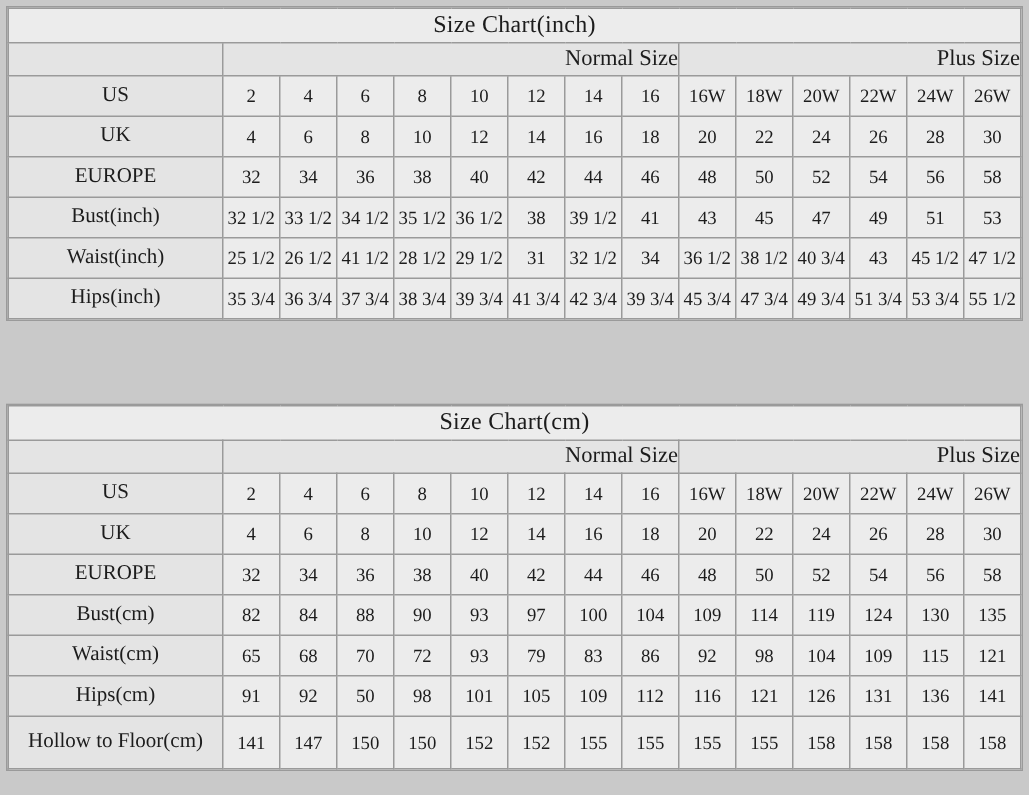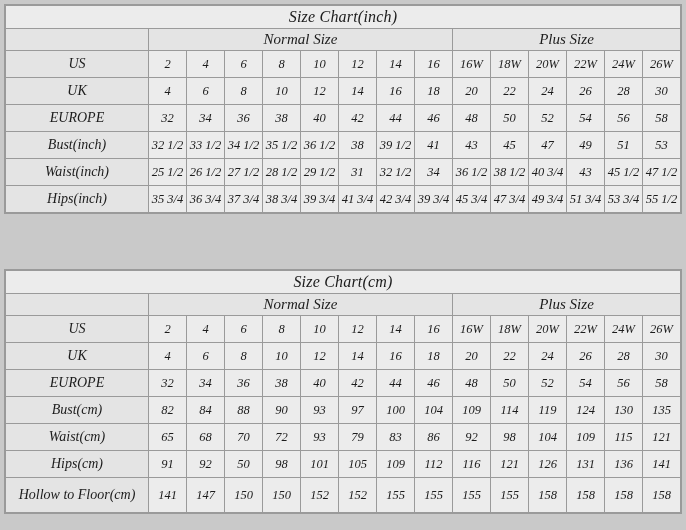--- a/index.html
+++ b/index.html
@@ -13,21 +13,20 @@
     font-family: "Liberation Serif", serif;
     overflow: hidden;
   }
   .chart-wrap {
     position: absolute;
     left: 4px;
     width: 678px;
     background: #ececec;
     border: 1px solid #9a9a9a;
     box-sizing: border-box;
-    font-style: italic;
   }
   #chart-inch { top: 4px; }
   #chart-cm { top: 269px; }
 
   table {
     border-collapse: collapse;
     width: 100%;
     table-layout: fixed;
   }
   td, th {
@@ -41,20 +40,21 @@
   .title-cell {
     font-size: 16px;
     height: 22px;
     background: #ececec;
     letter-spacing: 0.2px;
   }
   .group-cell {
     font-size: 15px;
     height: 21px;
     background: #e4e4e4;
+    text-align: right;
   }
   .blank-cell {
     background: #e4e4e4;
   }
   .row-label {
     font-size: 14px;
     height: 26px;
     background: #e4e4e4;
     text-align: center;
     padding: 0 4px;
@@ -151,21 +151,21 @@
           <td class="data-cell">45</td>
           <td class="data-cell">47</td>
           <td class="data-cell">49</td>
           <td class="data-cell">51</td>
           <td class="data-cell">53</td>
         </tr>
         <tr>
           <td class="row-label">Waist(inch)</td>
           <td class="data-cell">25 1/2</td>
           <td class="data-cell">26 1/2</td>
-          <td class="data-cell">27 1/2</td>
+          <td class="data-cell">41 1/2</td>
           <td class="data-cell">28 1/2</td>
           <td class="data-cell">29 1/2</td>
           <td class="data-cell">31</td>
           <td class="data-cell">32 1/2</td>
           <td class="data-cell">34</td>
           <td class="data-cell">36 1/2</td>
           <td class="data-cell">38 1/2</td>
           <td class="data-cell">40 3/4</td>
           <td class="data-cell">43</td>
           <td class="data-cell">45 1/2</td>

